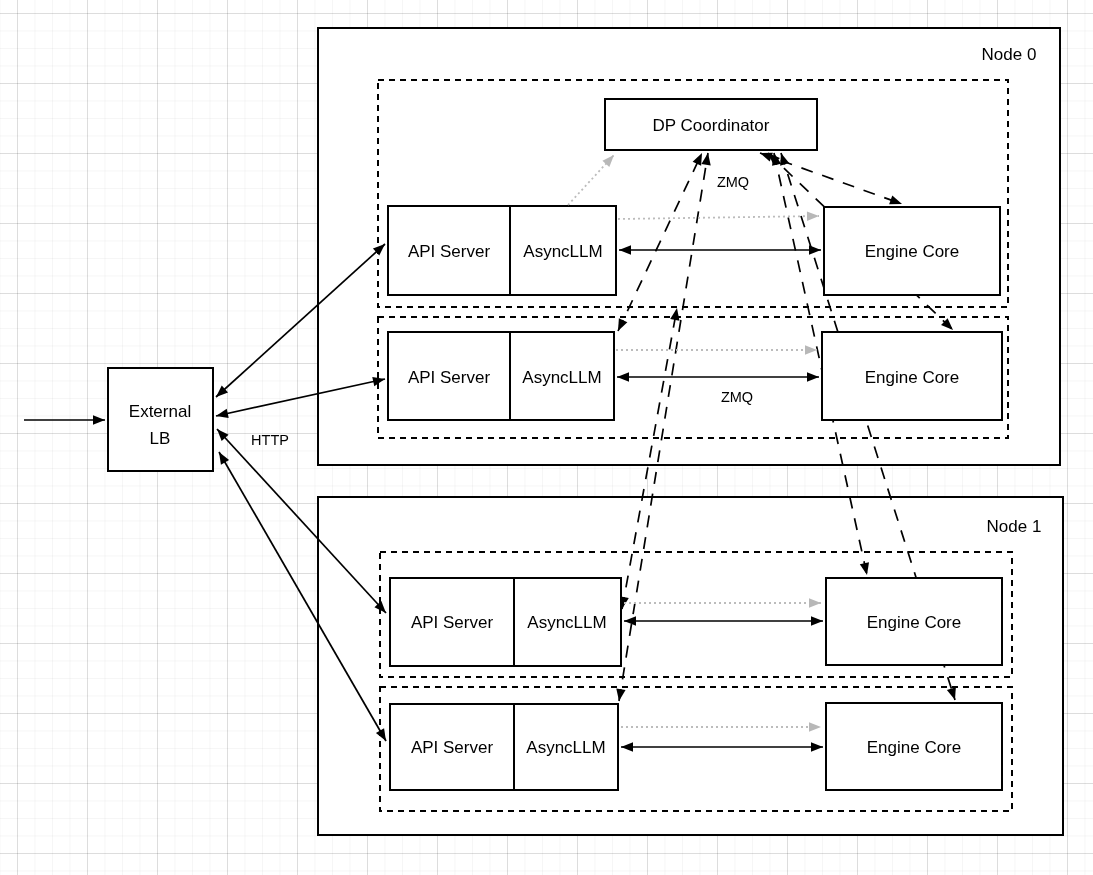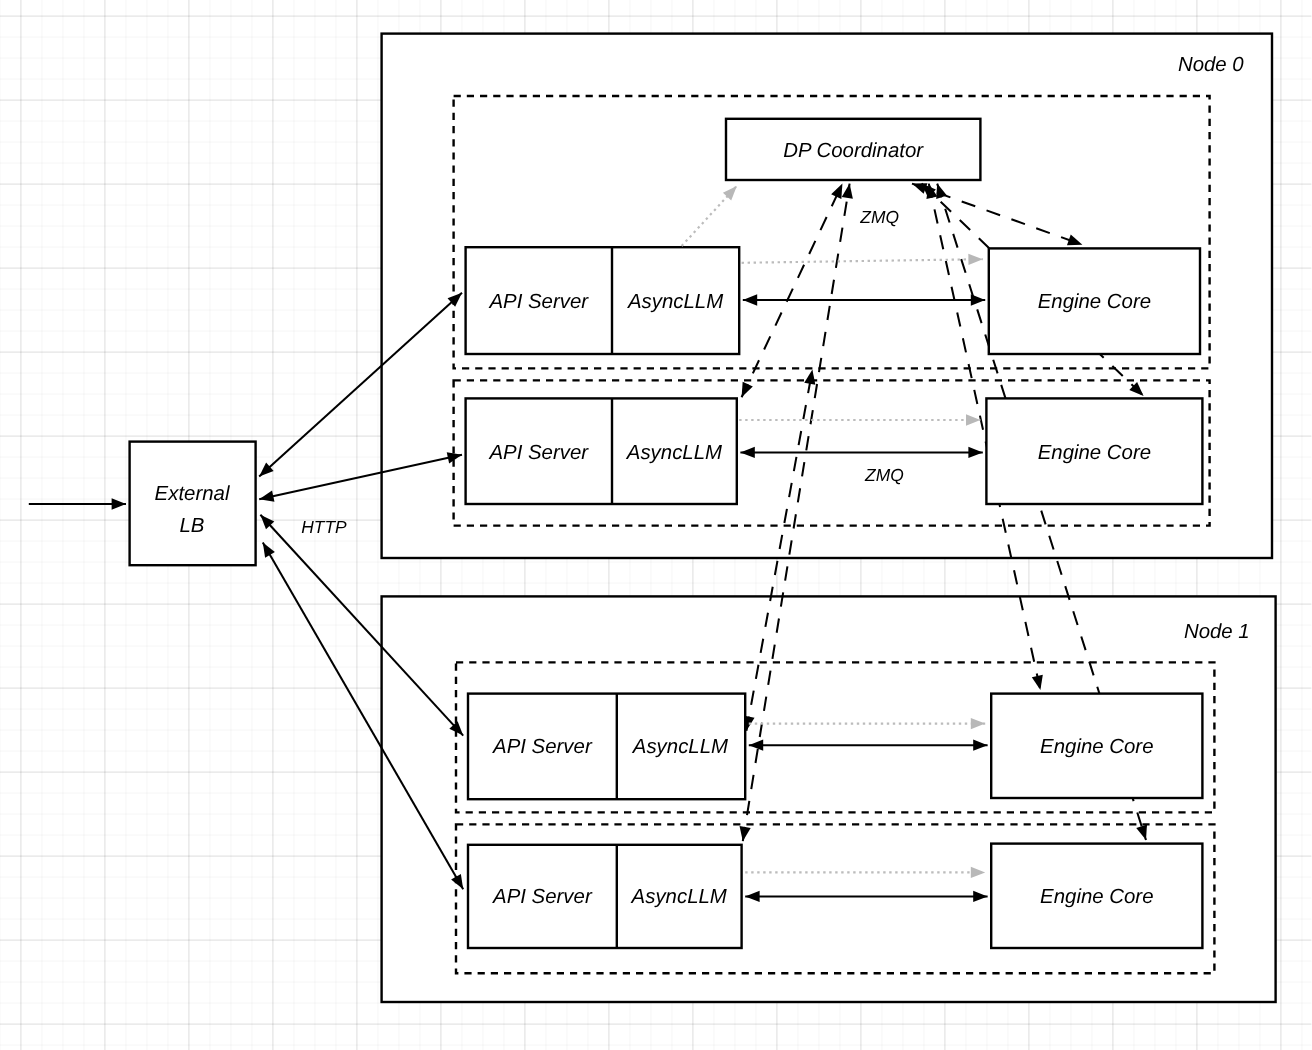--- a/index.html
+++ b/index.html
@@ -9,21 +9,20 @@
     width:1093px;height:875px;
     background-color:#ffffff;
     background-image:
       linear-gradient(to right, rgba(0,0,0,0.10) 1px, transparent 1px),
       linear-gradient(to bottom, rgba(0,0,0,0.10) 1px, transparent 1px),
       linear-gradient(to right, rgba(0,0,0,0.035) 1px, transparent 1px),
       linear-gradient(to bottom, rgba(0,0,0,0.035) 1px, transparent 1px);
     background-size:70px 70px, 70px 70px, 17.5px 17.5px, 17.5px 17.5px;
     background-position:17px 13px, 17px 13px, 17px 13px, 17px 13px;
     overflow:hidden;
-    font-style:italic;
   }
   svg{position:absolute;left:0;top:0;}
   text{font-family:"Liberation Sans", sans-serif; fill:#000;}
   .box-label{font-size:17px;}
   .node-label{font-size:17px;}
   .edge-label{font-size:14.5px;}
   .leafbox{fill:#ffffff;stroke:#000000;stroke-width:2;}
   .nodebox{fill:#ffffff;stroke:#000000;stroke-width:2;}
   .groupbox{fill:none;stroke:#000000;stroke-width:2;stroke-dasharray:6 5;}
   .solidarrow{stroke:#000000;stroke-width:1.7;fill:none;}

